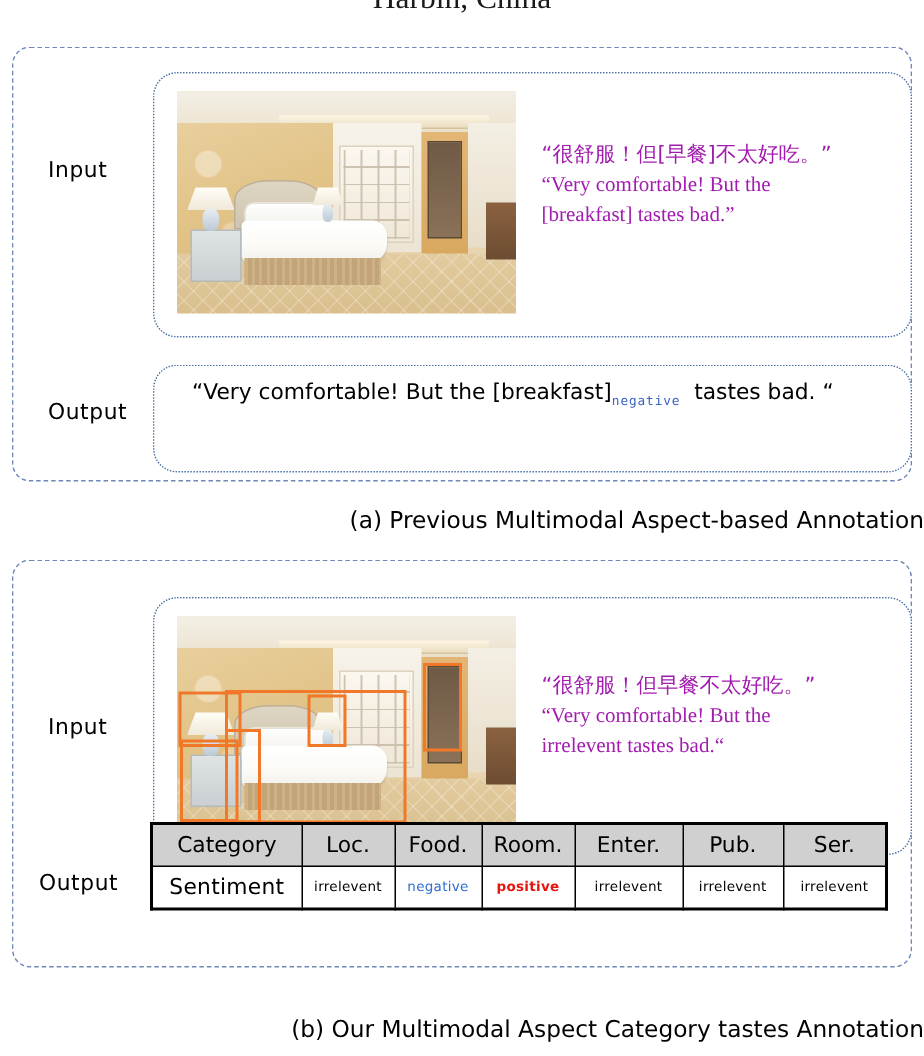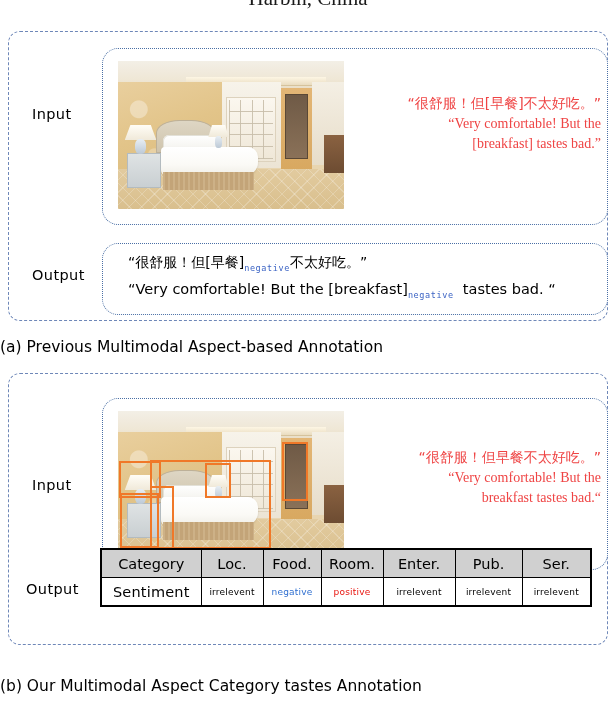--- a/index.html
+++ b/index.html
@@ -172,23 +172,22 @@
   .bbox {
     position: absolute;
     border: 2px solid #f07828;
     box-sizing: border-box;
     pointer-events: none;
   }
 
   
   .review {
     position: absolute;
-    color: #ef4444;
+    color: #a21caf;
     line-height: 1.42;
-    text-align: right;
   }
   .review .zh {
     font-family: "DejaVu Sans", sans-serif;
     font-size: 14px;
     white-space: nowrap;
   }
   .review .en {
     font-family: Liberation Serif, serif;
     font-size: 14px;
   }
@@ -234,29 +233,29 @@
     background: #ffffff;
     height: 27px;
     font-size: 9px;
     letter-spacing: 0.2px;
   }
   table.sent-table td.rowhead {
     font-size: 14.5px;
     letter-spacing: 0.2px;
   }
   .s-neg { color: #2f6fd0; }
-  .s-pos { color: #e8150f; }
+  .s-pos { color: #e8150f; font-weight: bold; }
   .s-irr { color: #000000; }
 
   
   .caption {
     position: absolute;
     width: 616px;
     left: 0;
-    text-align: left;
+    text-align: right;
     font-family: "DejaVu Sans", sans-serif;
     font-size: 15.5px;
     color: #000;
     white-space: nowrap;
   }
 </style>
 </head>
 <body>
 
 <div class="top-title">Harbin, China</div>
@@ -296,21 +295,20 @@
 
 <div class="review" style="left:361px; top:94px; width:240px;">
   <div class="zh">“很舒服！但[早餐]不太好吃。”</div>
   <div class="en">“Very comfortable! But the</div>
   <div class="en">[breakfast] tastes bad.”</div>
 </div>
 
 <div class="card" style="left:102px; top:243px; width:506px; height:72px;"></div>
 
 <div class="out-text" style="left:128px; top:249px;">
-  <div class="line-zh"><span>“很舒服！但[早餐]</span><span class="tag">negative</span><span>不太好吃。”</span></div>
   <div class="line-en"><span>“Very comfortable! But the [breakfast]</span><span class="tag">negative</span>&nbsp;&nbsp;<span>tastes bad. “</span></div>
 </div>
 
 <div class="caption" style="top:338px;">(a) Previous Multimodal Aspect-based Annotation</div>
 
 <div class="panel panel-b"></div>
 
 <div class="row-label" style="left:32px; top:477px;">Input</div>
 <div class="row-label" style="left:26px; top:581px;">Output</div>
 
@@ -346,21 +344,21 @@
       <div class="bbox" style="left: 14%; top: 33%; width: 53.5%; height: 60%; border-color: rgb(240, 120, 40);"></div>
       <div class="bbox" style="left: 14%; top: 51%; width: 11%; height: 42%; border-color: rgb(240, 120, 40);"></div>
       <div class="bbox" style="left: 38.5%; top: 35%; width: 11.5%; height: 23.5%; border-color: rgb(240, 120, 40);"></div>
       <div class="bbox" style="left: 72.5%; top: 21%; width: 11.5%; height: 40%; border-color: rgb(240, 120, 40);"></div>
     </div>
 </div>
 
 <div class="review" style="left:361px; top:448px; width:240px;">
   <div class="zh">“很舒服！但早餐不太好吃。”</div>
   <div class="en">“Very comfortable! But the</div>
-  <div class="en">breakfast tastes bad.“</div>
+  <div class="en">irrelevent tastes bad.“</div>
 </div>
 
 <table class="sent-table" style="left:100px; top:548px; width:490px;">
   <colgroup>
     <col style="width:100px">
       <col style="width:62px">
       <col style="width:58px">
     <col style="width:62px">
       <col style="width:72px">
       <col style="width:67px">

